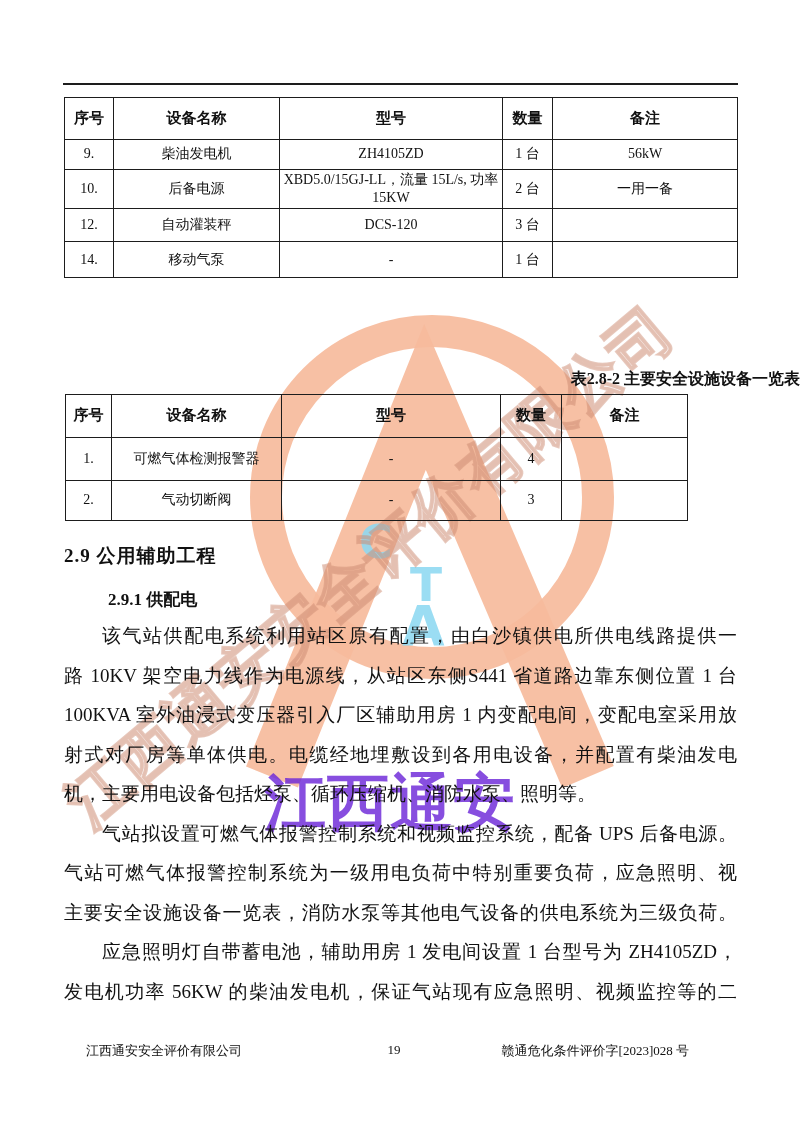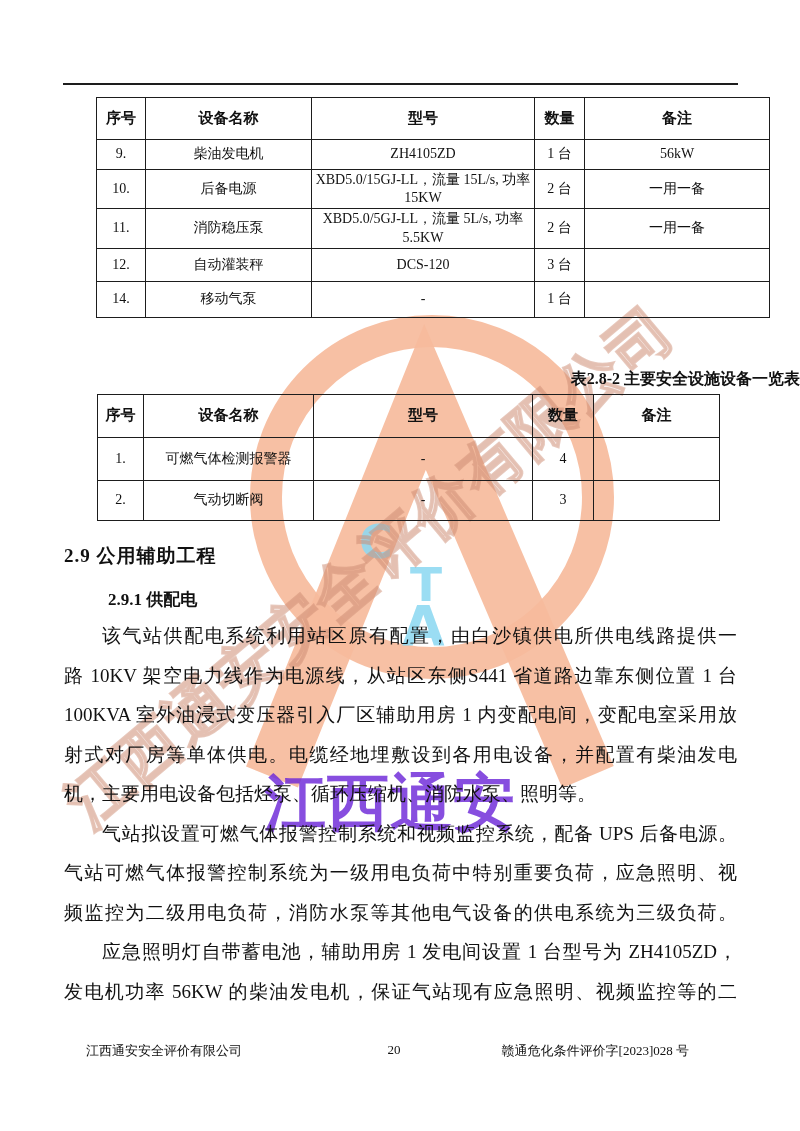--- a/index.html
+++ b/index.html
@@ -25,21 +25,21 @@
   .wm-red {
     position:absolute; left:264px; top:728px; font-size:62px; font-weight:bold;
     letter-spacing:1px; color:#6d28d9; opacity:0.82; line-height:1; white-space:nowrap;margin-top:44px;
   }
   
   .content { position:absolute; inset:0; z-index:1; }
   .hdr-title { position:absolute; top:55px; left:0; width:100%; text-align:center;
     font-size:15px; letter-spacing:1px; }
   .hdr-rule { position:absolute; top:83px; left:63px; width:675px; height:2px; background:#1d1d1d; }
 
-  table.doc { position:absolute; border-collapse:collapse; table-layout:fixed;margin-left:32px; }
+  table.doc { position:absolute; border-collapse:collapse; table-layout:fixed; }
   table.doc td { border:1.5px solid #1d1d1d; text-align:center; vertical-align:middle;
     padding:1px 3px; font-size:14px; line-height:1.3; overflow:hidden; }
   table.doc tr.thead td { font-weight:bold; font-size:15px; }
   .t1 { left:64px; top:97px; width:673px; }
   .t2 { left:65px; top:394px; width:622px; }
   .t2-title { position:absolute; top:369px; left:0; width:100%; text-align:right;
     font-weight:bold; font-size:16px; }
 
   .h-29  { position:absolute; left:64px; top:543px; font-size:19px; font-weight:bold; letter-spacing:1px; }
   .h-291 { position:absolute; left:64px; top:588px; font-size:17px; font-weight:bold;margin-left:44px; }
@@ -99,27 +99,20 @@
         <td>1 台</td>
         <td>56kW</td>
       </tr>
       <tr style="height:37px">
         <td>10.</td>
         <td>后备电源</td>
         <td style="white-space:normal">XBD5.0/15GJ-LL，流量 15L/s, 功率 15KW</td>
         <td>2 台</td>
         <td>一用一备</td>
       </tr>
-      <tr style="height:37px">
-        <td>11.</td>
-        <td>消防稳压泵</td>
-        <td style="white-space:normal">XBD5.0/5GJ-LL，流量 5L/s, 功率 5.5KW</td>
-        <td>2 台</td>
-        <td>一用一备</td>
-      </tr>
       <tr style="height:33px">
         <td>12.</td>
         <td>自动灌装秤</td>
         <td>DCS-120</td>
         <td>3 台</td>
         <td></td>
       </tr>
       <tr style="height:36px">
         <td>14.</td>
         <td>移动气泵</td>
@@ -169,25 +162,25 @@
     <div class="h-291">2.9.1 供配电</div>
 
     <div class="bodytext">
       <div class="bline ind">该气站供配电系统利用站区原有配置，由白沙镇供电所供电线路提供一</div>
       <div class="bline">路 10KV 架空电力线作为电源线，从站区东侧S441 省道路边靠东侧位置 1 台</div>
       <div class="bline">100KVA 室外油浸式变压器引入厂区辅助用房 1 内变配电间，变配电室采用放</div>
       <div class="bline">射式对厂房等单体供电。电缆经地埋敷设到各用电设备，并配置有柴油发电</div>
       <div class="bline noj">机，主要用电设备包括烃泵、循环压缩机、消防水泵、照明等。</div>
       <div class="bline ind">气站拟设置可燃气体报警控制系统和视频监控系统，配备 UPS 后备电源。</div>
       <div class="bline">气站可燃气体报警控制系统为一级用电负荷中特别重要负荷，应急照明、视</div>
-      <div class="bline">频监控为二级用电负荷，消防水泵等其他电气设备的供电系统为三级负荷。</div>
+      <div class="bline">主要安全设施设备一览表，消防水泵等其他电气设备的供电系统为三级负荷。</div>
       <div class="bline ind">应急照明灯自带蓄电池，辅助用房 1 发电间设置 1 台型号为 ZH4105ZD，</div>
       <div class="bline">发电机功率 56KW 的柴油发电机，保证气站现有应急照明、视频监控等的二</div>
     </div>
 
     <div class="footer">
       <span class="f-left">江西通安安全评价有限公司</span>
-      <span class="f-center">20</span>
+      <span class="f-center">19</span>
       <span class="f-right">赣通危化条件评价字[2023]028 号</span>
     </div>
 
   </div>
 </div>
 
 </body></html>

